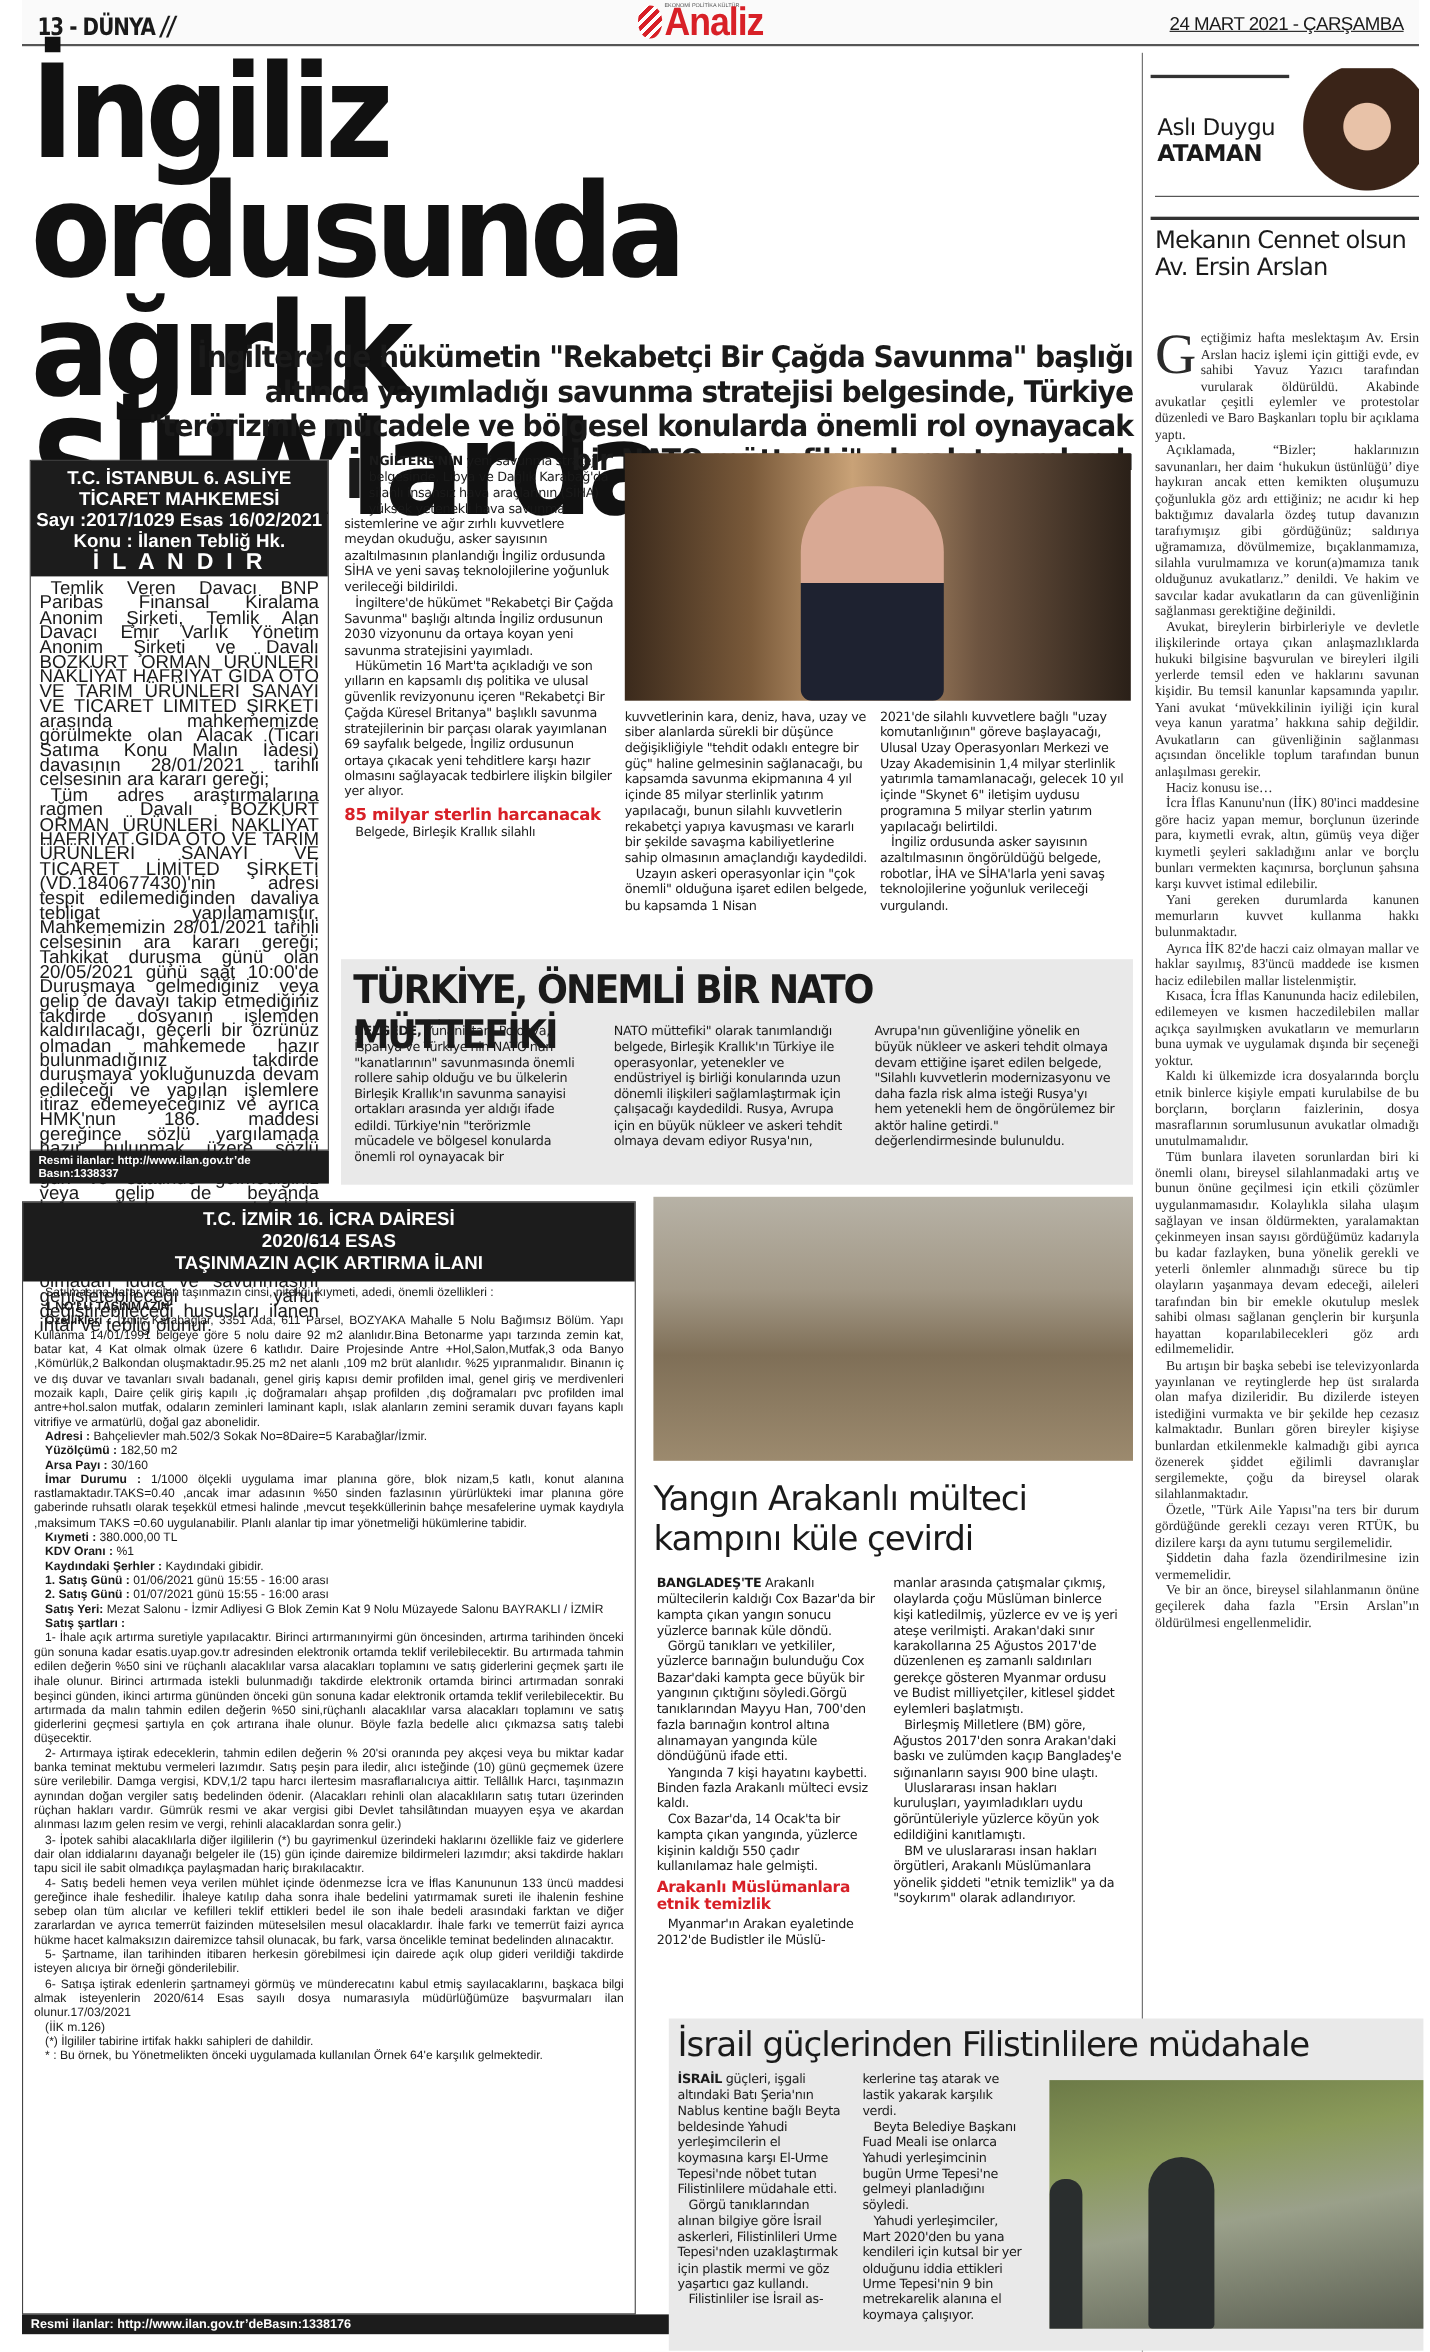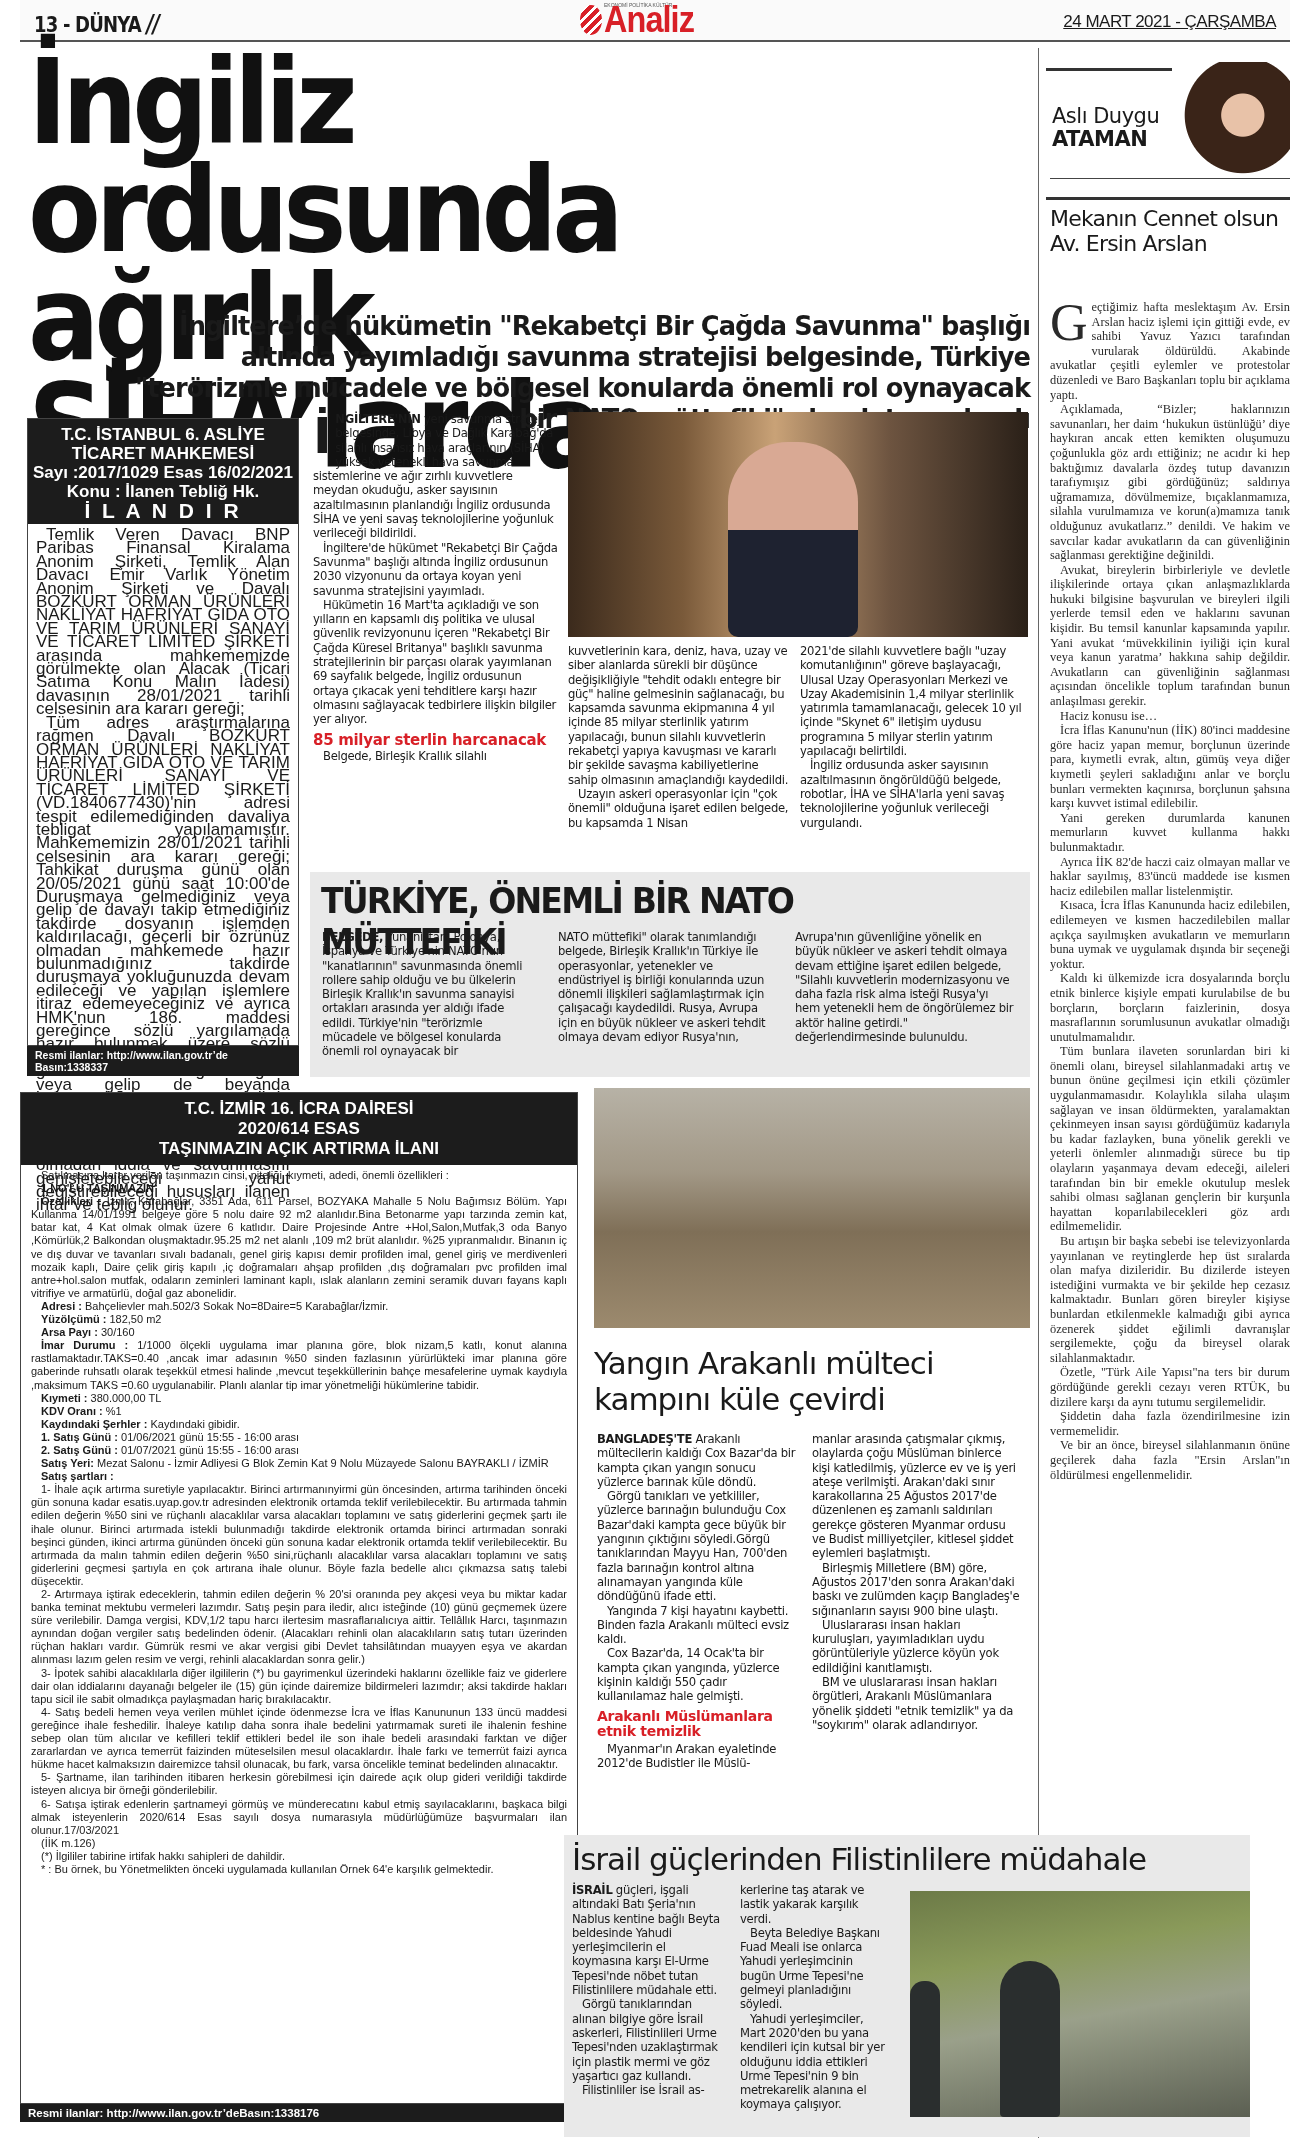--- a/index.html
+++ b/index.html
@@ -167,21 +167,21 @@
   <div class="red" style="font-size:14px;line-height:15px;margin:5px 0 3px">Arakanlı Müslümanlara etnik temizlik</div>
   <p>Myanmar'ın Arakan eyaletinde 2012'de Budistler ile Müslü-</p>
 </div>
 <div class="abs news" style="left:812px;top:1432px;width:210px">
   <p style="text-indent:0">manlar arasında çatışmalar çıkmış, olaylarda çoğu Müslüman binlerce kişi katledilmiş, yüzlerce ev ve iş yeri ateşe verilmişti. Arakan'daki sınır karakollarına 25 Ağustos 2017'de düzenlenen eş zamanlı saldırıları gerekçe gösteren Myanmar ordusu ve Budist milliyetçiler, kitlesel şiddet eylemleri başlatmıştı.</p>
   <p>Birleşmiş Milletlere (BM) göre, Ağustos 2017'den sonra Arakan'daki baskı ve zulümden kaçıp Bangladeş'e sığınanların sayısı 900 bine ulaştı.</p>
   <p>Uluslararası insan hakları kuruluşları, yayımladıkları uydu görüntüleriyle yüzlerce köyün yok edildiğini kanıtlamıştı.</p>
   <p>BM ve uluslararası insan hakları örgütleri, Arakanlı Müslümanlara yönelik şiddeti "etnik temizlik" ya da "soykırım" olarak adlandırıyor.</p>
 </div>
 
-<div class="abs grayband" style="left:564px;top:1835px;width:686px;height:302px">
+<div class="abs grayband" style="left:608px;top:1835px;width:686px;height:302px">
   <div style="font-family:'DejaVu Sans',sans-serif;font-size:31px;padding:6px 8px;letter-spacing:-1px">İsrail güçlerinden Filistinlilere müdahale</div>
   <div class="news abs" style="left:8px;top:48px;width:150px">
     <p style="text-indent:0"><b>İSRAİL</b> <span>güçleri, işgali altındaki Batı Şeria'nın Nablus kentine bağlı Beyta beldesinde Yahudi yerleşimcilerin el koymasına karşı El-Urme Tepesi'nde nöbet tutan Filistinlilere müdahale etti.</span></p>
     <p>Görgü tanıklarından alınan bilgiye göre İsrail askerleri, Filistinlileri Urme Tepesi'nden uzaklaştırmak için plastik mermi ve göz yaşartıcı gaz kullandı.</p>
     <p>Filistinliler ise İsrail as-</p>
   </div>
   <div class="news abs" style="left:176px;top:48px;width:150px">
     <p style="text-indent:0">kerlerine taş atarak ve lastik yakarak karşılık verdi.</p>
     <p>Beyta Belediye Başkanı Fuad Meali ise onlarca Yahudi yerleşimcinin bugün Urme Tepesi'ne gelmeyi planladığını söyledi.</p>
     <p>Yahudi yerleşimciler, Mart 2020'den bu yana kendileri için kutsal bir yer olduğunu iddia ettikleri Urme Tepesi'nin 9 bin metrekarelik alanına el koymaya çalışıyor.</p>

